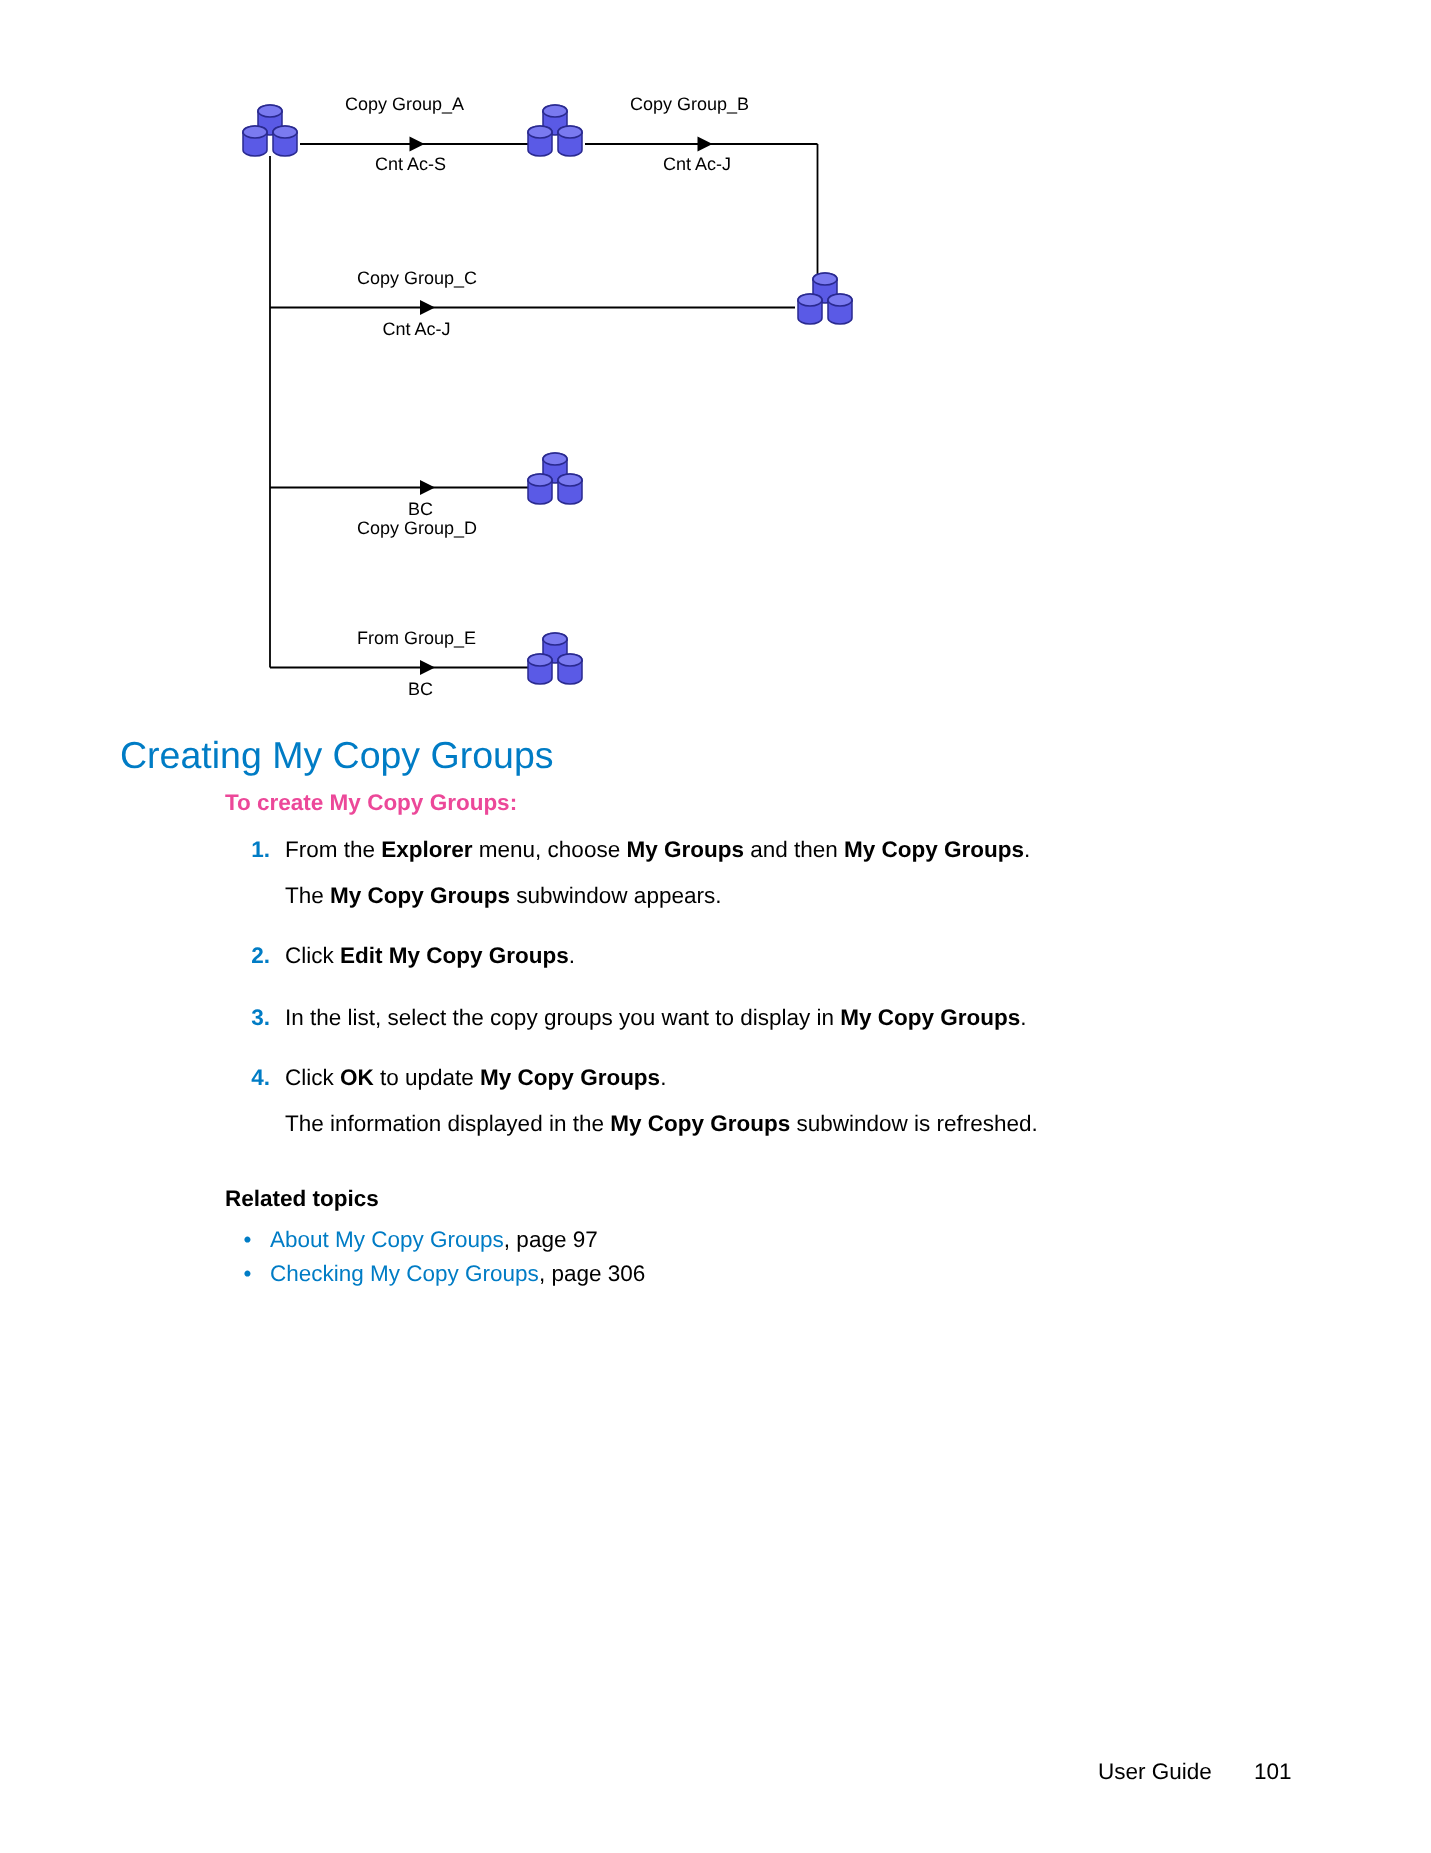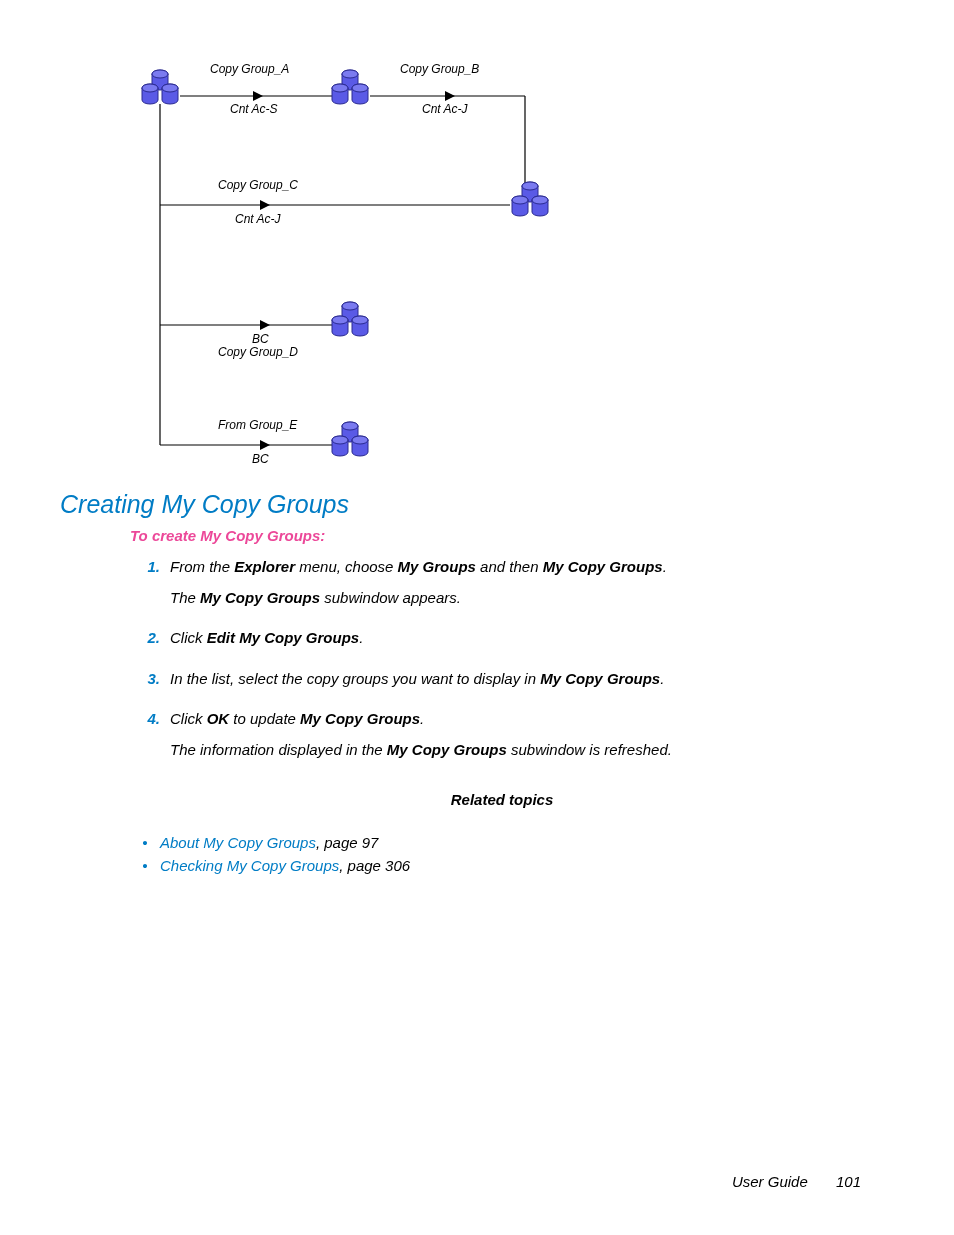--- a/index.html
+++ b/index.html
@@ -7,25 +7,24 @@
     padding: 0;
     font-family: Arial, Helvetica, sans-serif;
     font-size: 15px;
     color: #000;
     background: #fff;
     width: 954px;
     height: 1235px;
     position: relative;
   }
   .page {
-    padding: 60px 80px 40px 60px;
+    padding: 60px 80px 40px 80px;
     box-sizing: border-box;
     height: 100%;
     position: relative;
-    font-style: italic;
   }
   .diagram {
     margin-left: 80px;
     margin-bottom: 30px;
     position: relative;
     height: 400px;
     width: 420px;
   }
   .dlabel {
     position: absolute;
@@ -64,22 +63,21 @@
   }
   .step-body {
     flex: 1;
   }
   .step-body p {
     margin: 0 0 8px 0;
   }
   .bold { font-weight: bold; }
   .related-h {
     font-weight: bold;
-    margin: 22px 0 26px 70px;
-    text-align: center;
+    margin: 22px 0 10px 70px;
   }
   .related-list {
     margin-left: 70px;
   }
   .related-item {
     display: flex;
     align-items: baseline;
     margin-bottom: 6px;
   }
   .bullet {

